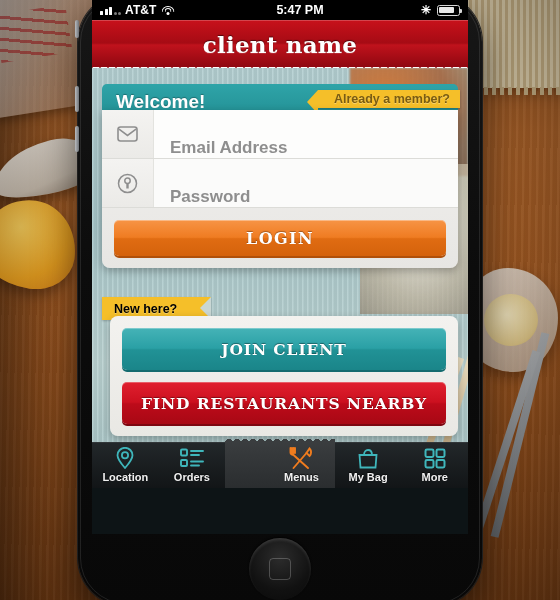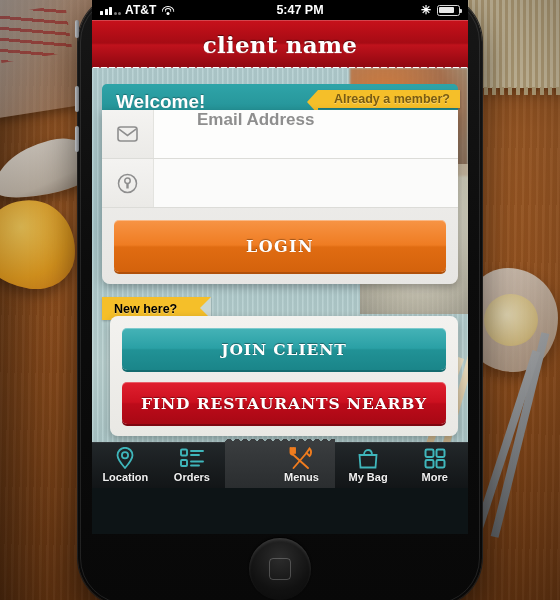--- a/index.html
+++ b/index.html
@@ -256,41 +256,40 @@
 
   
   .login-card {
     position: absolute; left: 10px; top: 42px; right: 10px;
     background: linear-gradient(180deg, #f2f1ef, #e7e6e3);
     border-radius: 0 0 8px 8px;
     padding: 0 0 12px;
     box-shadow: 0 3px 8px rgba(0,0,0,.28);
   }
   .field {
-    display: flex; align-items: flex-start;
+    display: flex; align-items: flex-end;
     height: 49px;
     background: #fbfbfa;
     border-bottom: 1px solid #dcdcd8;
-    gap: 27px;
   }
   .field:first-child { background: #fdfdfc; }
   .field-icon {
     width: 52px; display: flex; align-items: center; justify-content: center;
     border-right: 1px solid #e3e3df;
     align-self: stretch;
     background: linear-gradient(180deg, #f4f3f1, #ebeae7);
   }
   .field-ph {
     padding-left: 16px;
     color: #8e8e8e; font-size: 17px; font-weight: bold;
   }
   .login-btn {
     display: block; width: calc(100% - 24px);
     margin: 12px auto 0;
-    height: 52px;
+    height: 36px;
     border: none; cursor: pointer;
     border-radius: 5px;
     background: linear-gradient(180deg, #f79445 0%, #ef7c22 48%, #e06c12 52%, #d4620c 100%);
     box-shadow: 0 2px 0 #b0500a, inset 0 1px 0 rgba(255,255,255,.35);
     color: #fff;
     font-family: "DejaVu Serif", serif;
     font-size: 16px; font-weight: bold; letter-spacing: 1.4px;
     text-shadow: 0 -1px 1px rgba(0,0,0,.35);
   }
 
@@ -440,20 +439,21 @@
         </div>
 
         <div class="field">
           <span class="field-icon">
             <svg width="21" height="21" viewBox="0 0 21 21" fill="none" stroke="#8e8e8e" stroke-width="1.5">
               <circle cx="10.5" cy="10.5" r="9"></circle>
               <circle cx="10.5" cy="7.8" r="2.7"></circle>
               <path d="M10.5 10.5 L10.5 15.5" stroke-width="2.4"></path>
             </svg>
           </span>
+          <span class="field-ph">Password</span>
         </div>
 
         <button class="login-btn">LOGIN</button>
       </div>
 
       <div class="ribbon-new">
         <span>New here?</span>
       </div>
 
       <div class="action-card">

